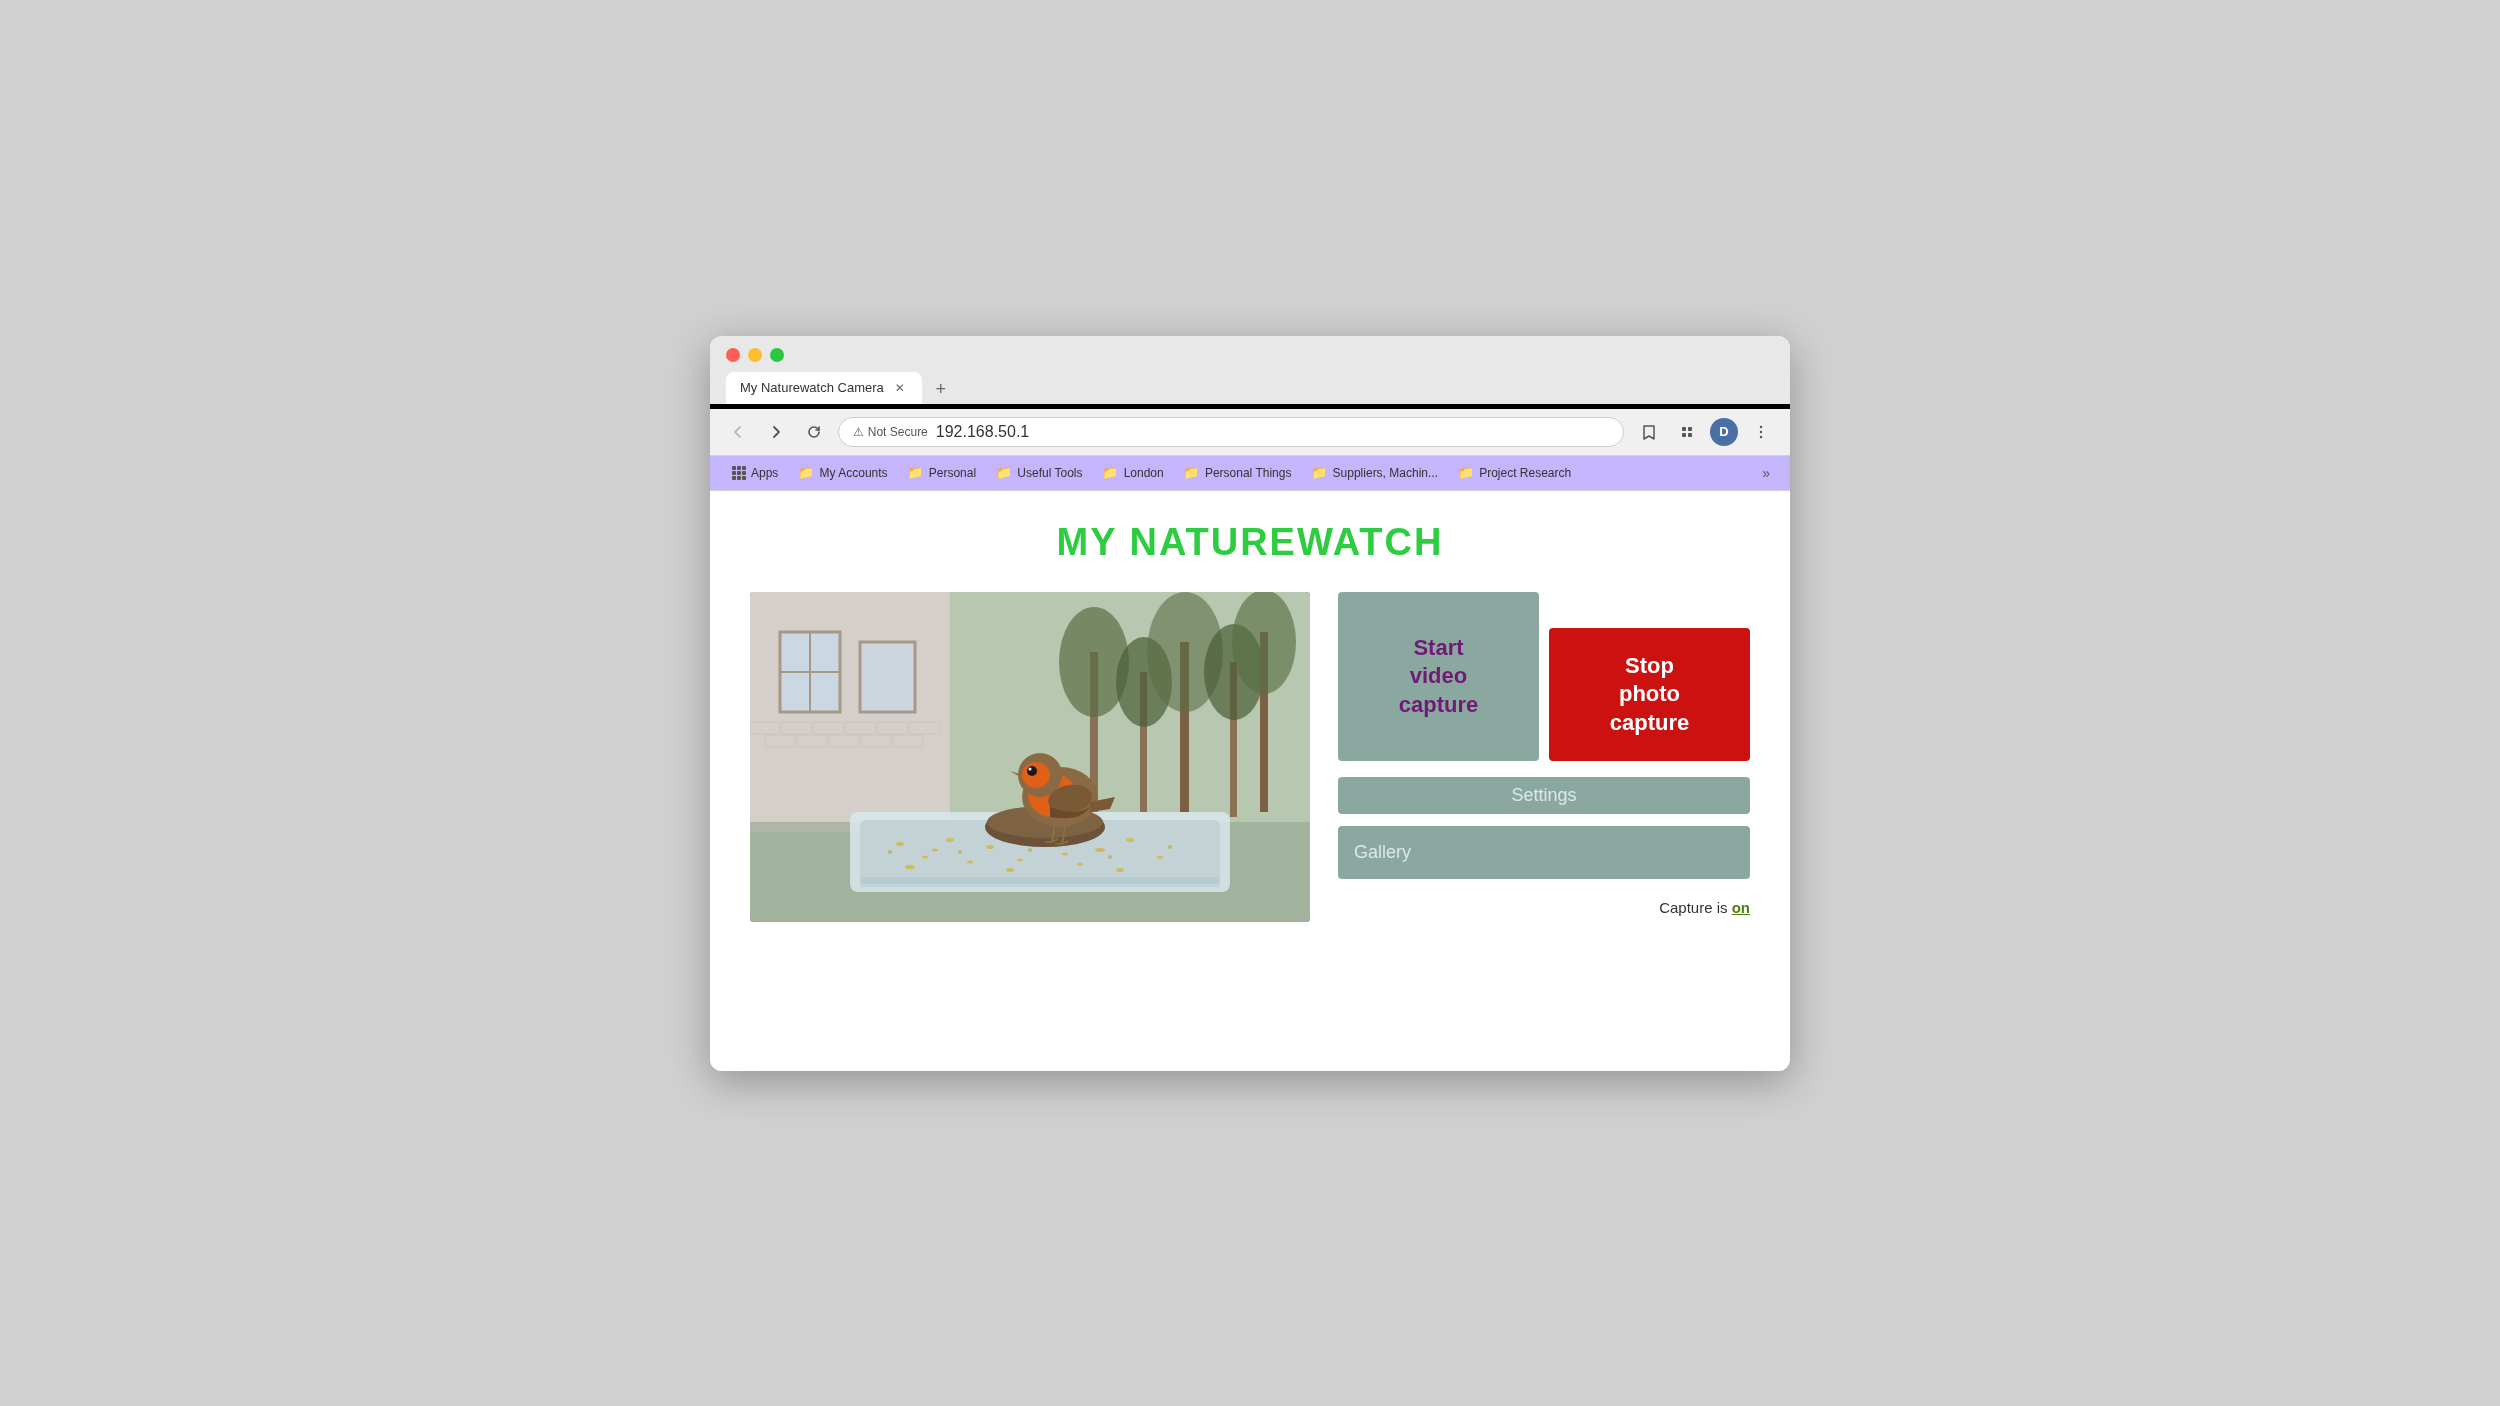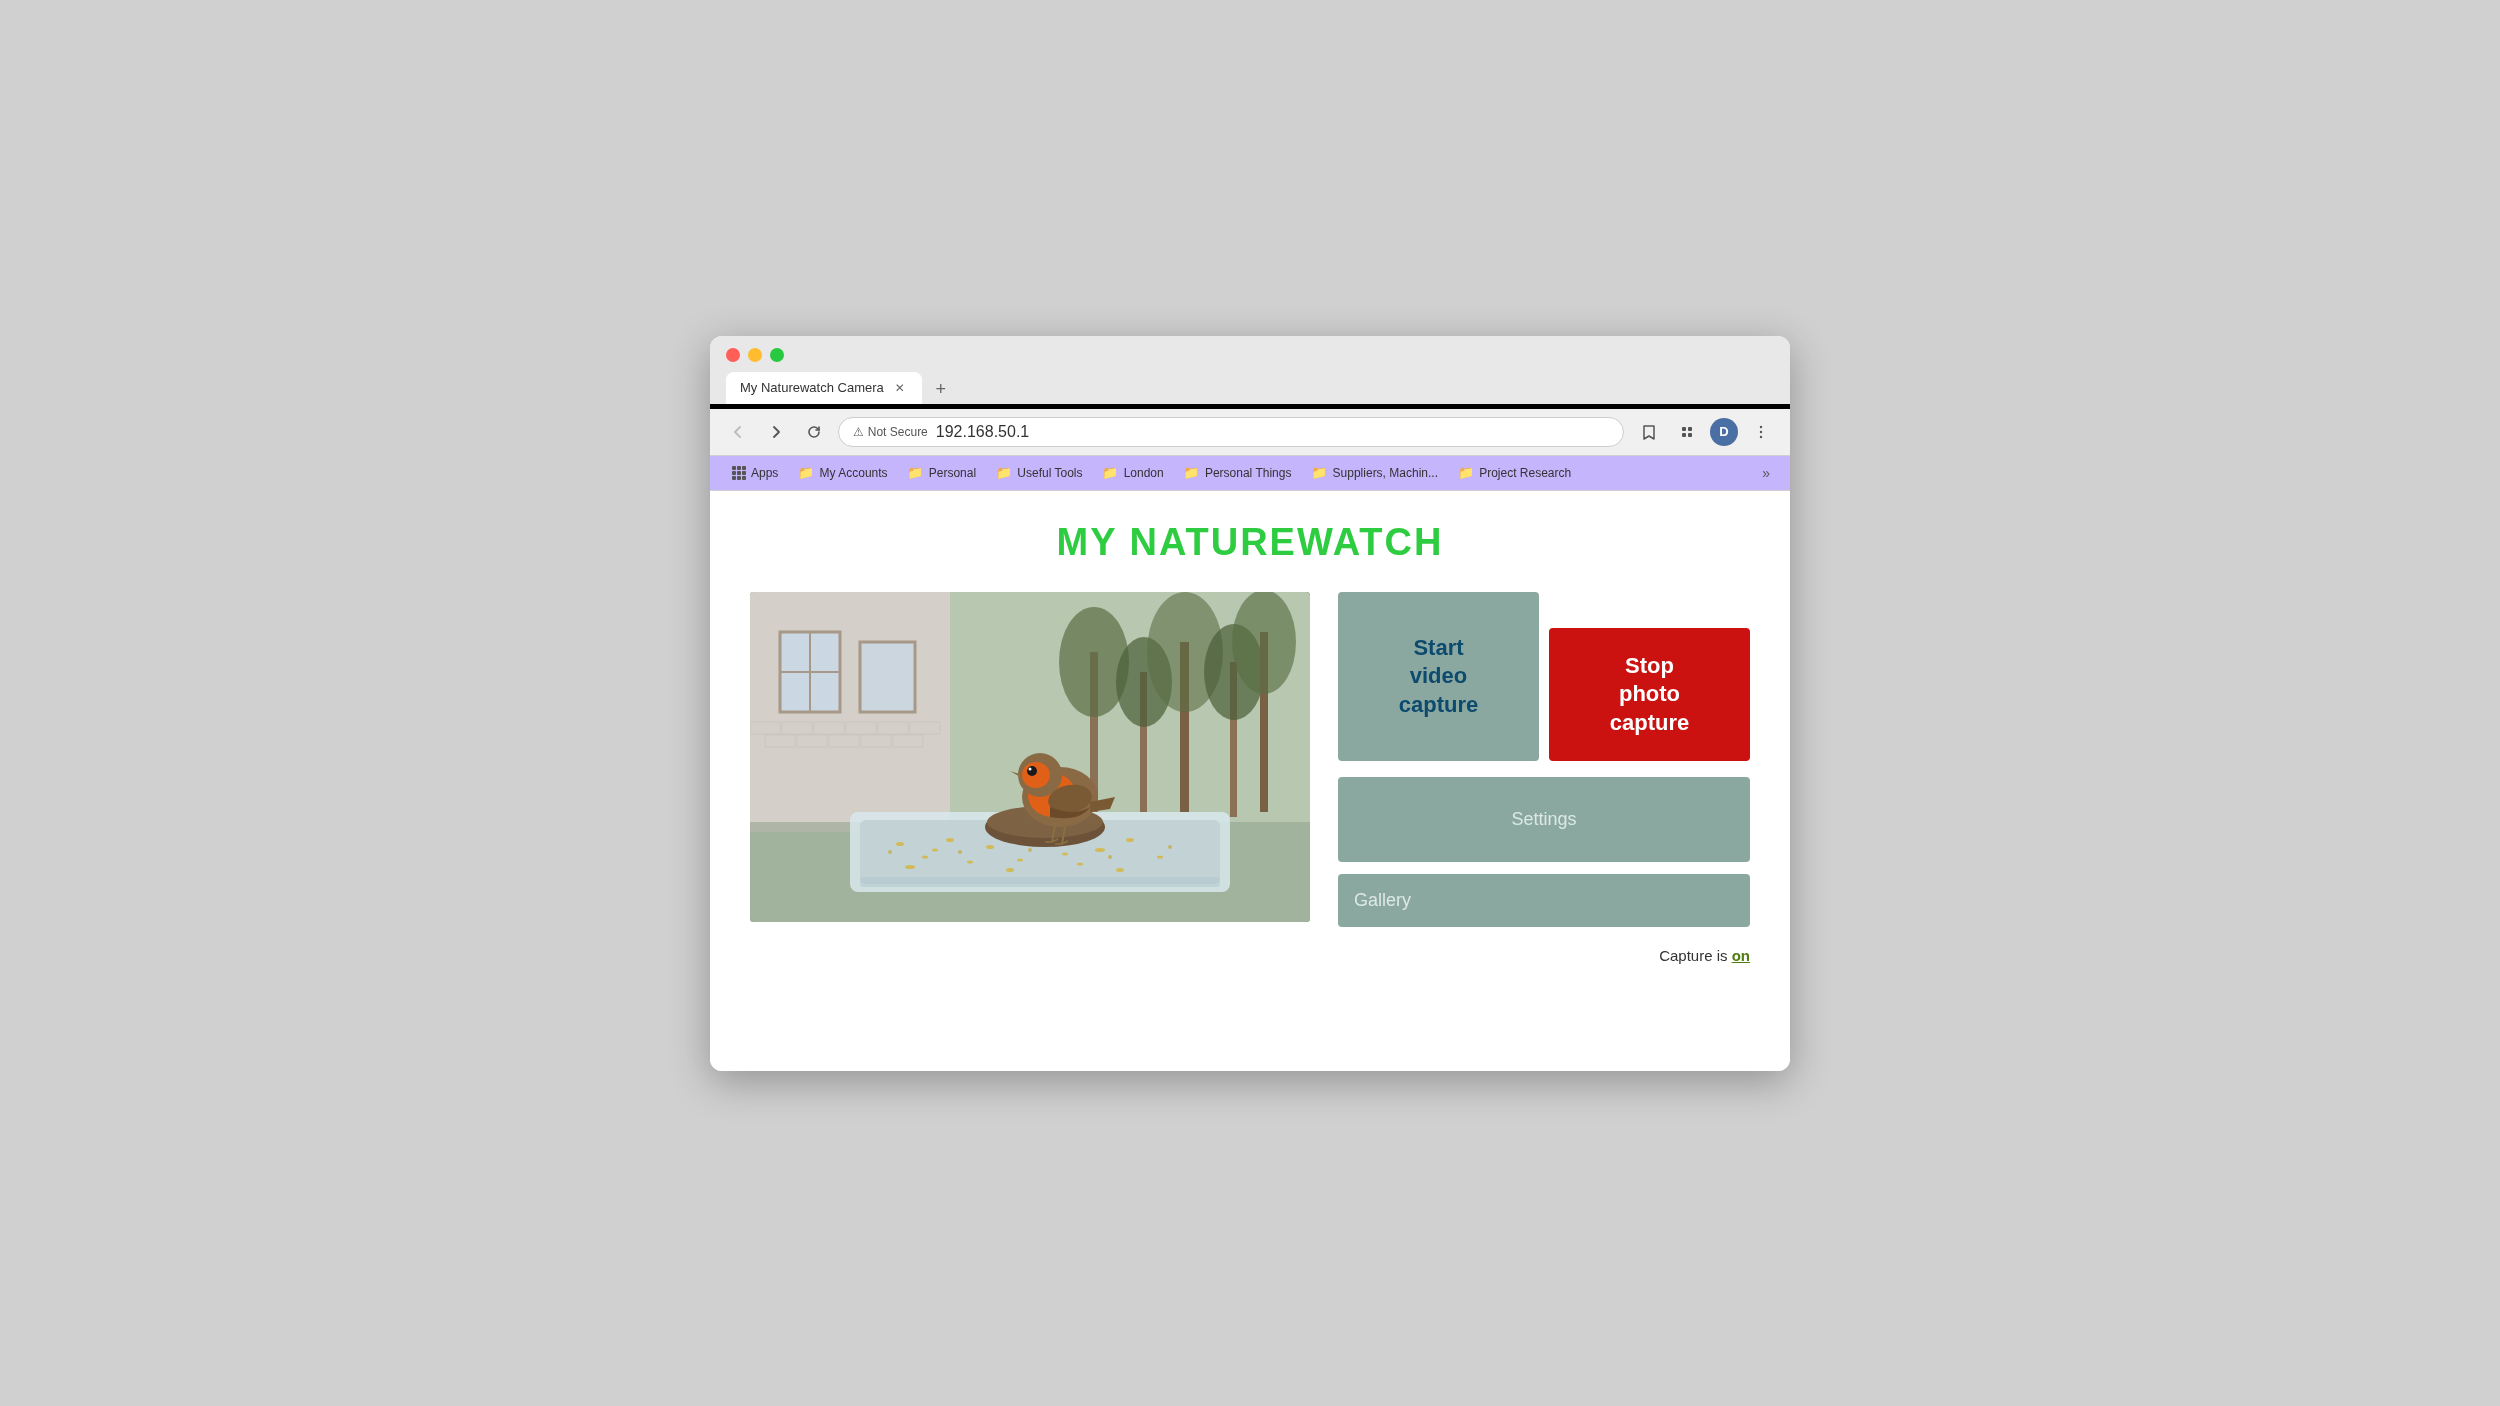--- a/index.html
+++ b/index.html
@@ -243,21 +243,21 @@
     }
     .capture-buttons {
       display: flex;
       gap: 10px;
       margin-bottom: 4px;
     }
     .btn-start-video {
       flex: 1;
       padding: 24px 16px;
       background: #8ba8a0;
-      color: #0c4a6e;
+      color: #701a75;
       font-size: 22px;
       font-weight: 600;
       border: none;
       border-radius: 4px;
       cursor: pointer;
       line-height: 1.3;
       text-align: center;
     }
     .btn-stop-photo {
       flex: 1;
@@ -268,21 +268,21 @@
       font-weight: 700;
       border: none;
       border-radius: 4px;
       cursor: pointer;
       line-height: 1.3;
       text-align: center;
       margin-top: 36px;
     }
     .btn-settings {
       width: 100%;
-      padding: 32px;
+      padding: 8px;
       background: #8ba8a0;
       color: #dde8e6;
       font-size: 18px;
       font-weight: 500;
       border: none;
       border-radius: 4px;
       cursor: pointer;
       text-align: center;
     }
     .btn-gallery {

